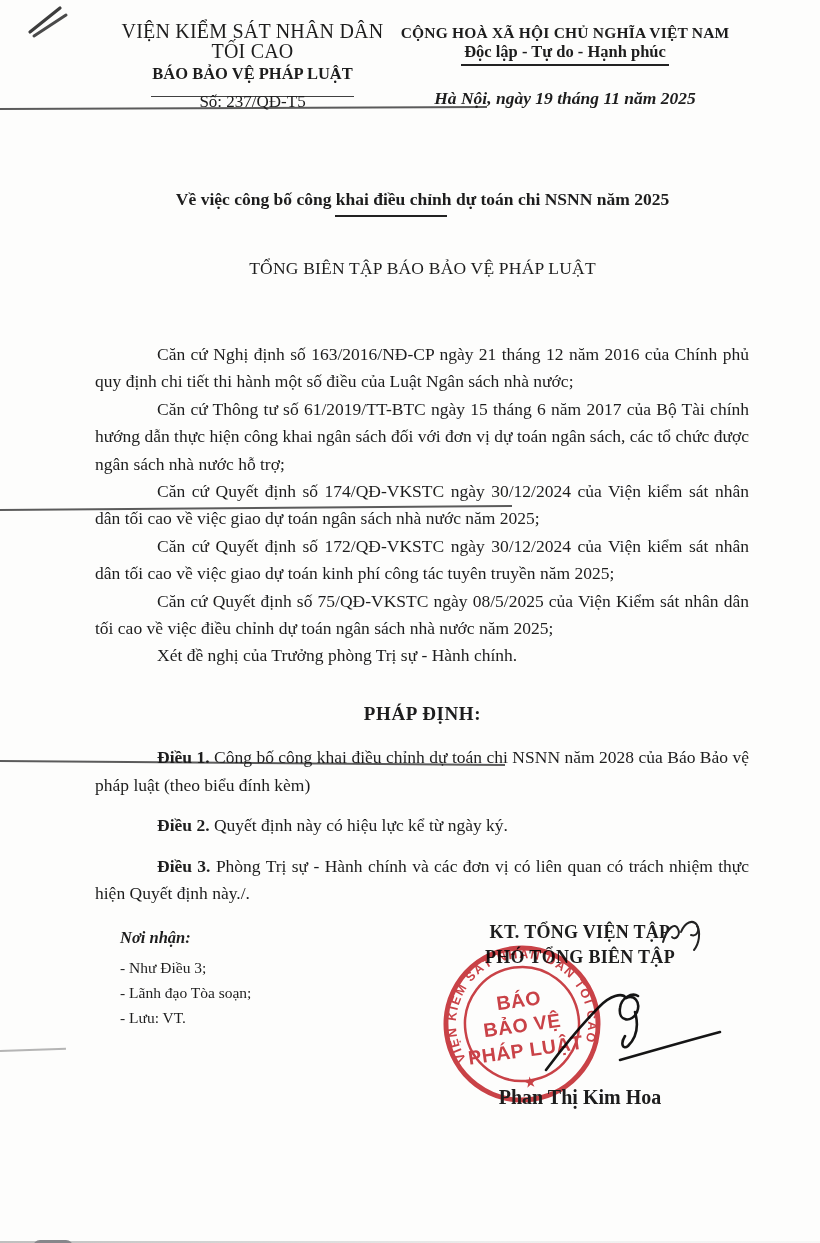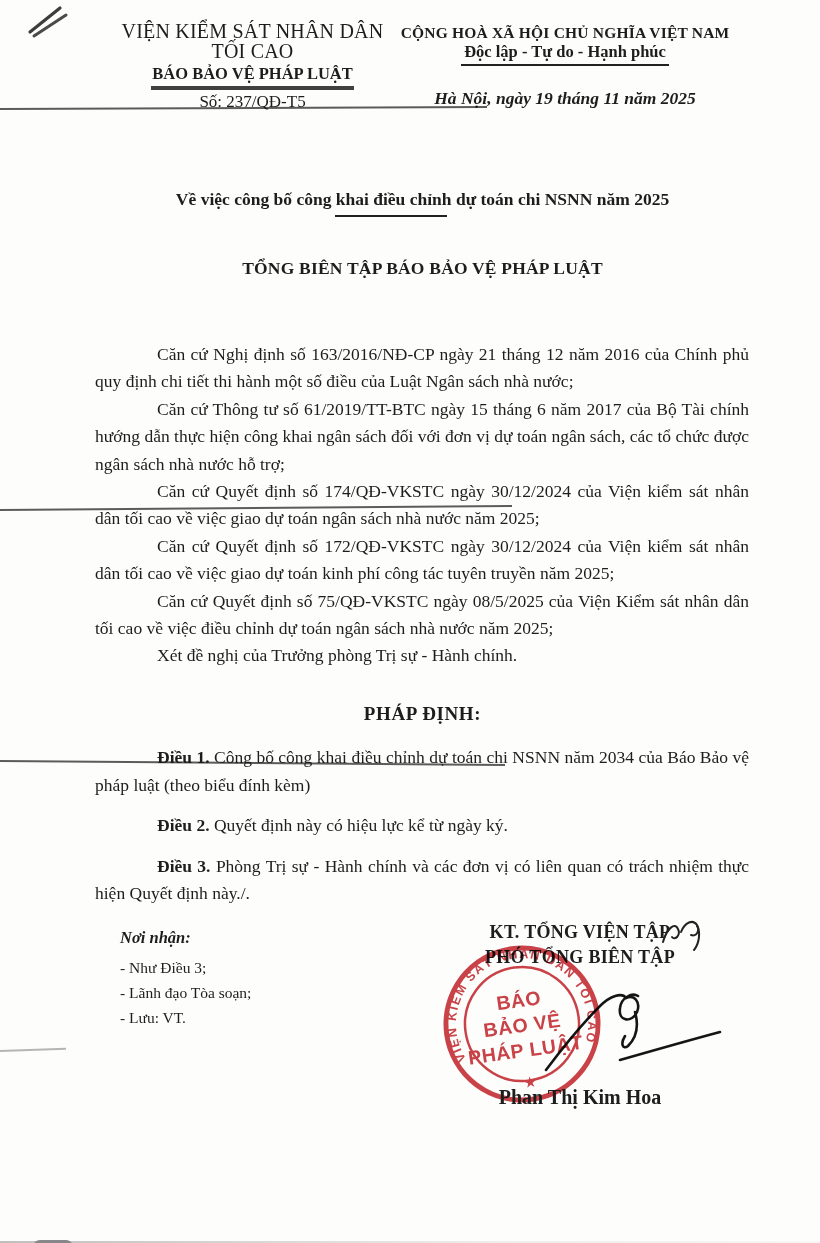--- a/index.html
+++ b/index.html
@@ -16,35 +16,35 @@
   .line-2 { top:509px; left:0; width:512px; transform:rotate(-0.45deg); }
   .line-3 { top:760px; left:0; width:505px; transform:rotate(0.45deg); }
   .line-4 { top:1050px; left:0; width:66px; background:rgba(110,110,110,.5); transform:rotate(-2deg); }
   .bottom-edge { position:absolute; bottom:0; left:0; width:100%; height:2px;
     background:linear-gradient(to right, rgba(140,140,140,.55), rgba(190,190,190,.25) 60%, rgba(200,200,200,.12)); }
 
   
   .header-left { position:absolute; top:22px; left:105px; width:295px; text-align:center; }
   .org-line { font-size:20px; line-height:19.5px; letter-spacing:.2px; }
   .org-bold { font-size:16.5px; font-weight:bold; margin-top:3px; }
-  .org-bold span { border-bottom:4px solid #404040; padding:0 1px 3px; }
+  .org-bold span { border-bottom:1px solid #404040; padding:0 1px 13px; }
   .doc-number { font-size:17px; margin-top:8px; }
 
   .header-right { position:absolute; top:24px; left:385px; width:360px; text-align:center; }
   .nat-line1 { font-weight:bold; font-size:15.5px; letter-spacing:.2px; }
   .nat-line2 { font-weight:bold; font-size:16.5px; margin-top:0; }
   .nat-line2 span { border-bottom:2px solid #222; padding:0 3px 3px; }
   .date-line { font-style:italic; font-weight:bold; font-size:17.5px; margin-top:26px; }
 
   
   .title-block { position:absolute; top:184px; left:95px; width:655px; text-align:center; }
   .title-main { font-size:21px; font-weight:bold; letter-spacing:.6px; }
   .title-sub { font-size:17.5px; font-weight:bold; margin-top:5px; }
   .subtitle-rule { width:112px; border-bottom:2px solid #222; margin:5px 0 0 240px; height:0; }
-  .authority { font-size:17.5px; font-weight:bold; margin-top:41px; letter-spacing:.2px; }
+  .authority { font-size:17.5px; font-weight:normal; margin-top:41px; letter-spacing:.2px; }
 
   
   .preamble { position:absolute; top:341px; left:95px; width:654px; }
   .body-par { margin:0; text-indent:62px; text-align:justify; font-size:17.5px; line-height:27.4px; }
 
   .decision-heading { position:absolute; top:703px; left:95px; width:655px; text-align:center;
     font-size:19px; font-weight:bold; letter-spacing:.6px; }
 
   .articles { position:absolute; top:744px; left:95px; width:654px; }
   .article { margin:0 0 13px; text-indent:62px; text-align:justify; font-size:17.5px; line-height:27.6px; }
@@ -115,21 +115,21 @@
     <p class="body-par">Căn cứ Nghị định số 163/2016/NĐ-CP ngày 21 tháng 12 năm 2016 của Chính phủ quy định chi tiết thi hành một số điều của Luật Ngân sách nhà nước;</p>
     <p class="body-par">Căn cứ Thông tư số 61/2019/TT-BTC ngày 15 tháng 6 năm 2017 của Bộ Tài chính hướng dẫn thực hiện công khai ngân sách đối với đơn vị dự toán ngân sách, các tổ chức được ngân sách nhà nước hỗ trợ;</p>
     <p class="body-par">Căn cứ Quyết định số 174/QĐ-VKSTC ngày 30/12/2024 của Viện kiểm sát nhân dân tối cao về việc giao dự toán ngân sách nhà nước năm 2025;</p>
     <p class="body-par">Căn cứ Quyết định số 172/QĐ-VKSTC ngày 30/12/2024 của Viện kiểm sát nhân dân tối cao về việc giao dự toán kinh phí công tác tuyên truyền năm 2025;</p>
     <p class="body-par">Căn cứ Quyết định số 75/QĐ-VKSTC ngày 08/5/2025 của Viện Kiểm sát nhân dân tối cao về việc điều chỉnh dự toán ngân sách nhà nước năm 2025;</p>
     <p class="body-par">Xét đề nghị của Trưởng phòng Trị sự - Hành chính.</p>
   </div>
 
   <div class="decision-heading">PHÁP ĐỊNH:</div>
   <div class="articles">
-    <p class="article"><span class="article-label">Điều 1.</span> <span>Công bố công khai điều chỉnh dự toán chi NSNN năm 2034 của Báo Bảo vệ pháp luật (theo biểu đính kèm)</span></p>
+    <p class="article"><span class="article-label">Điều 1.</span> <span>Công bố công khai điều chỉnh dự toán chi NSNN năm 2028 của Báo Bảo vệ pháp luật (theo biểu đính kèm)</span></p>
     <p class="article"><span class="article-label">Điều 2.</span> <span>Quyết định này có hiệu lực kể từ ngày ký.</span></p>
     <p class="article"><span class="article-label">Điều 3.</span> <span>Phòng Trị sự - Hành chính và các đơn vị có liên quan có trách nhiệm thực hiện Quyết định này./.</span></p>
   </div>
 
   <div class="recipients">
     <div class="recipients-heading">Nơi nhận:</div>
     <div class="recipient-item">- Như Điều 3;</div>
     <div class="recipient-item">- Lãnh đạo Tòa soạn;</div>
     <div class="recipient-item">- Lưu: VT.</div>
   </div>

